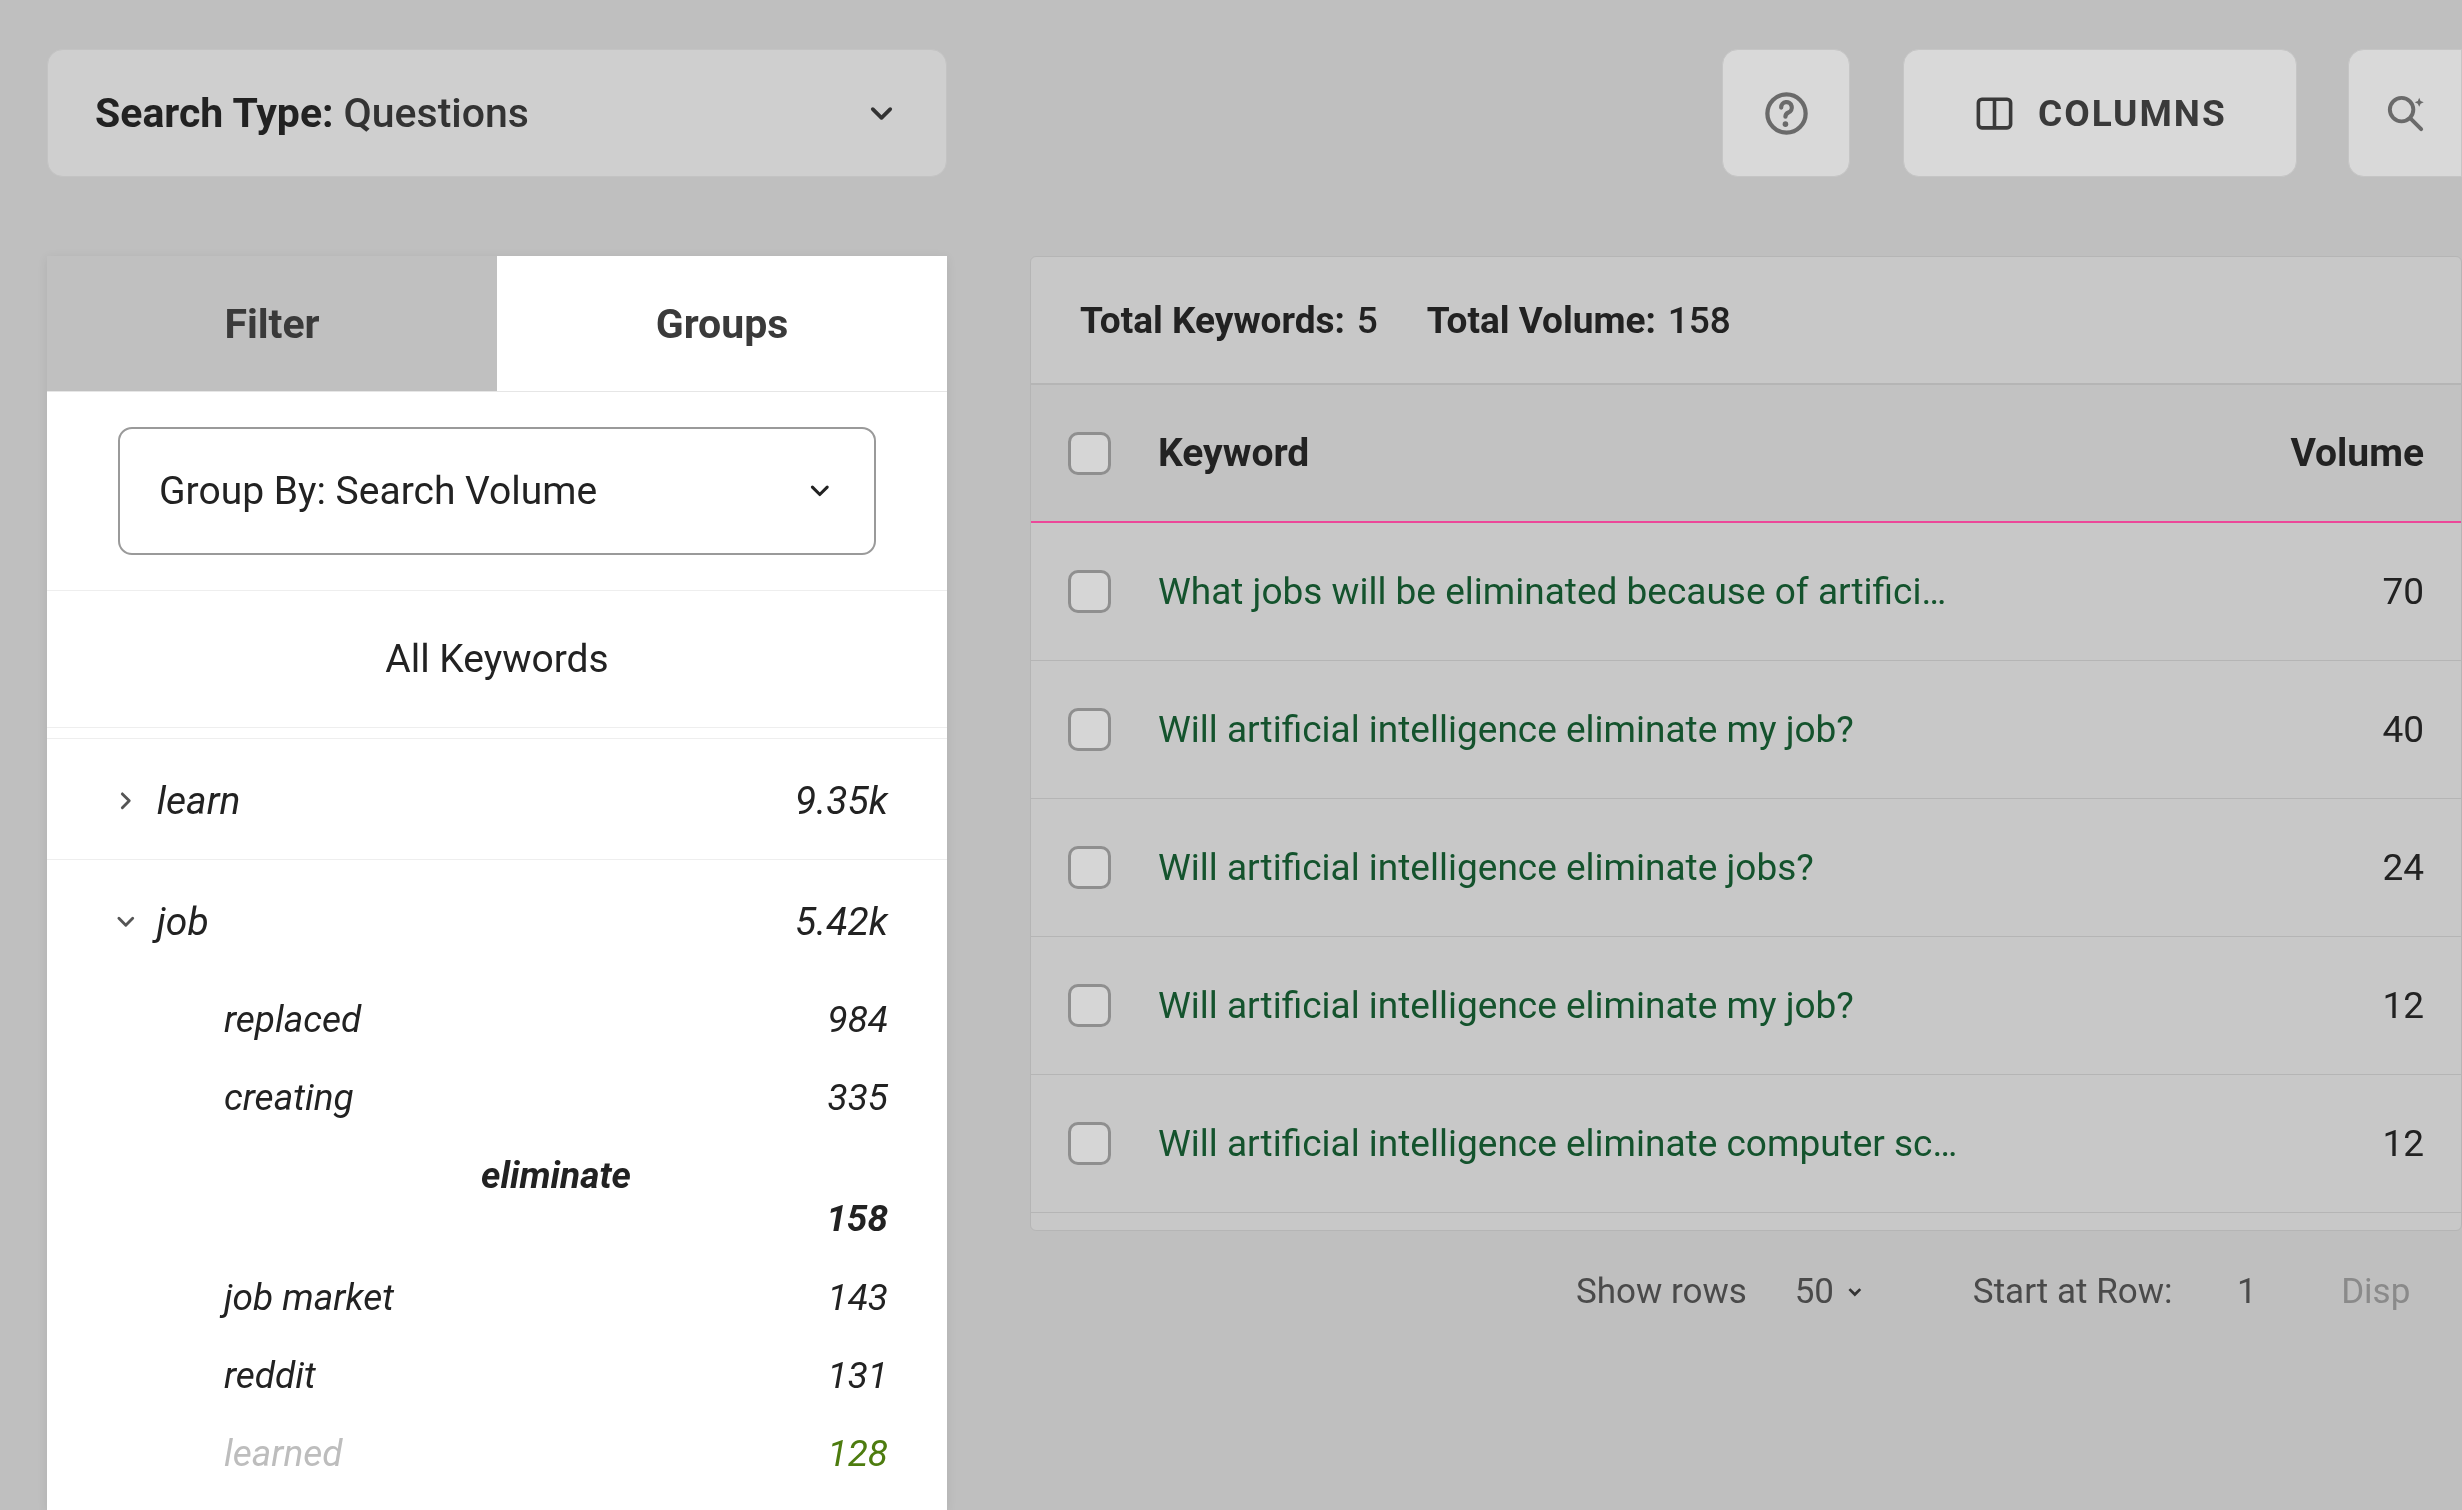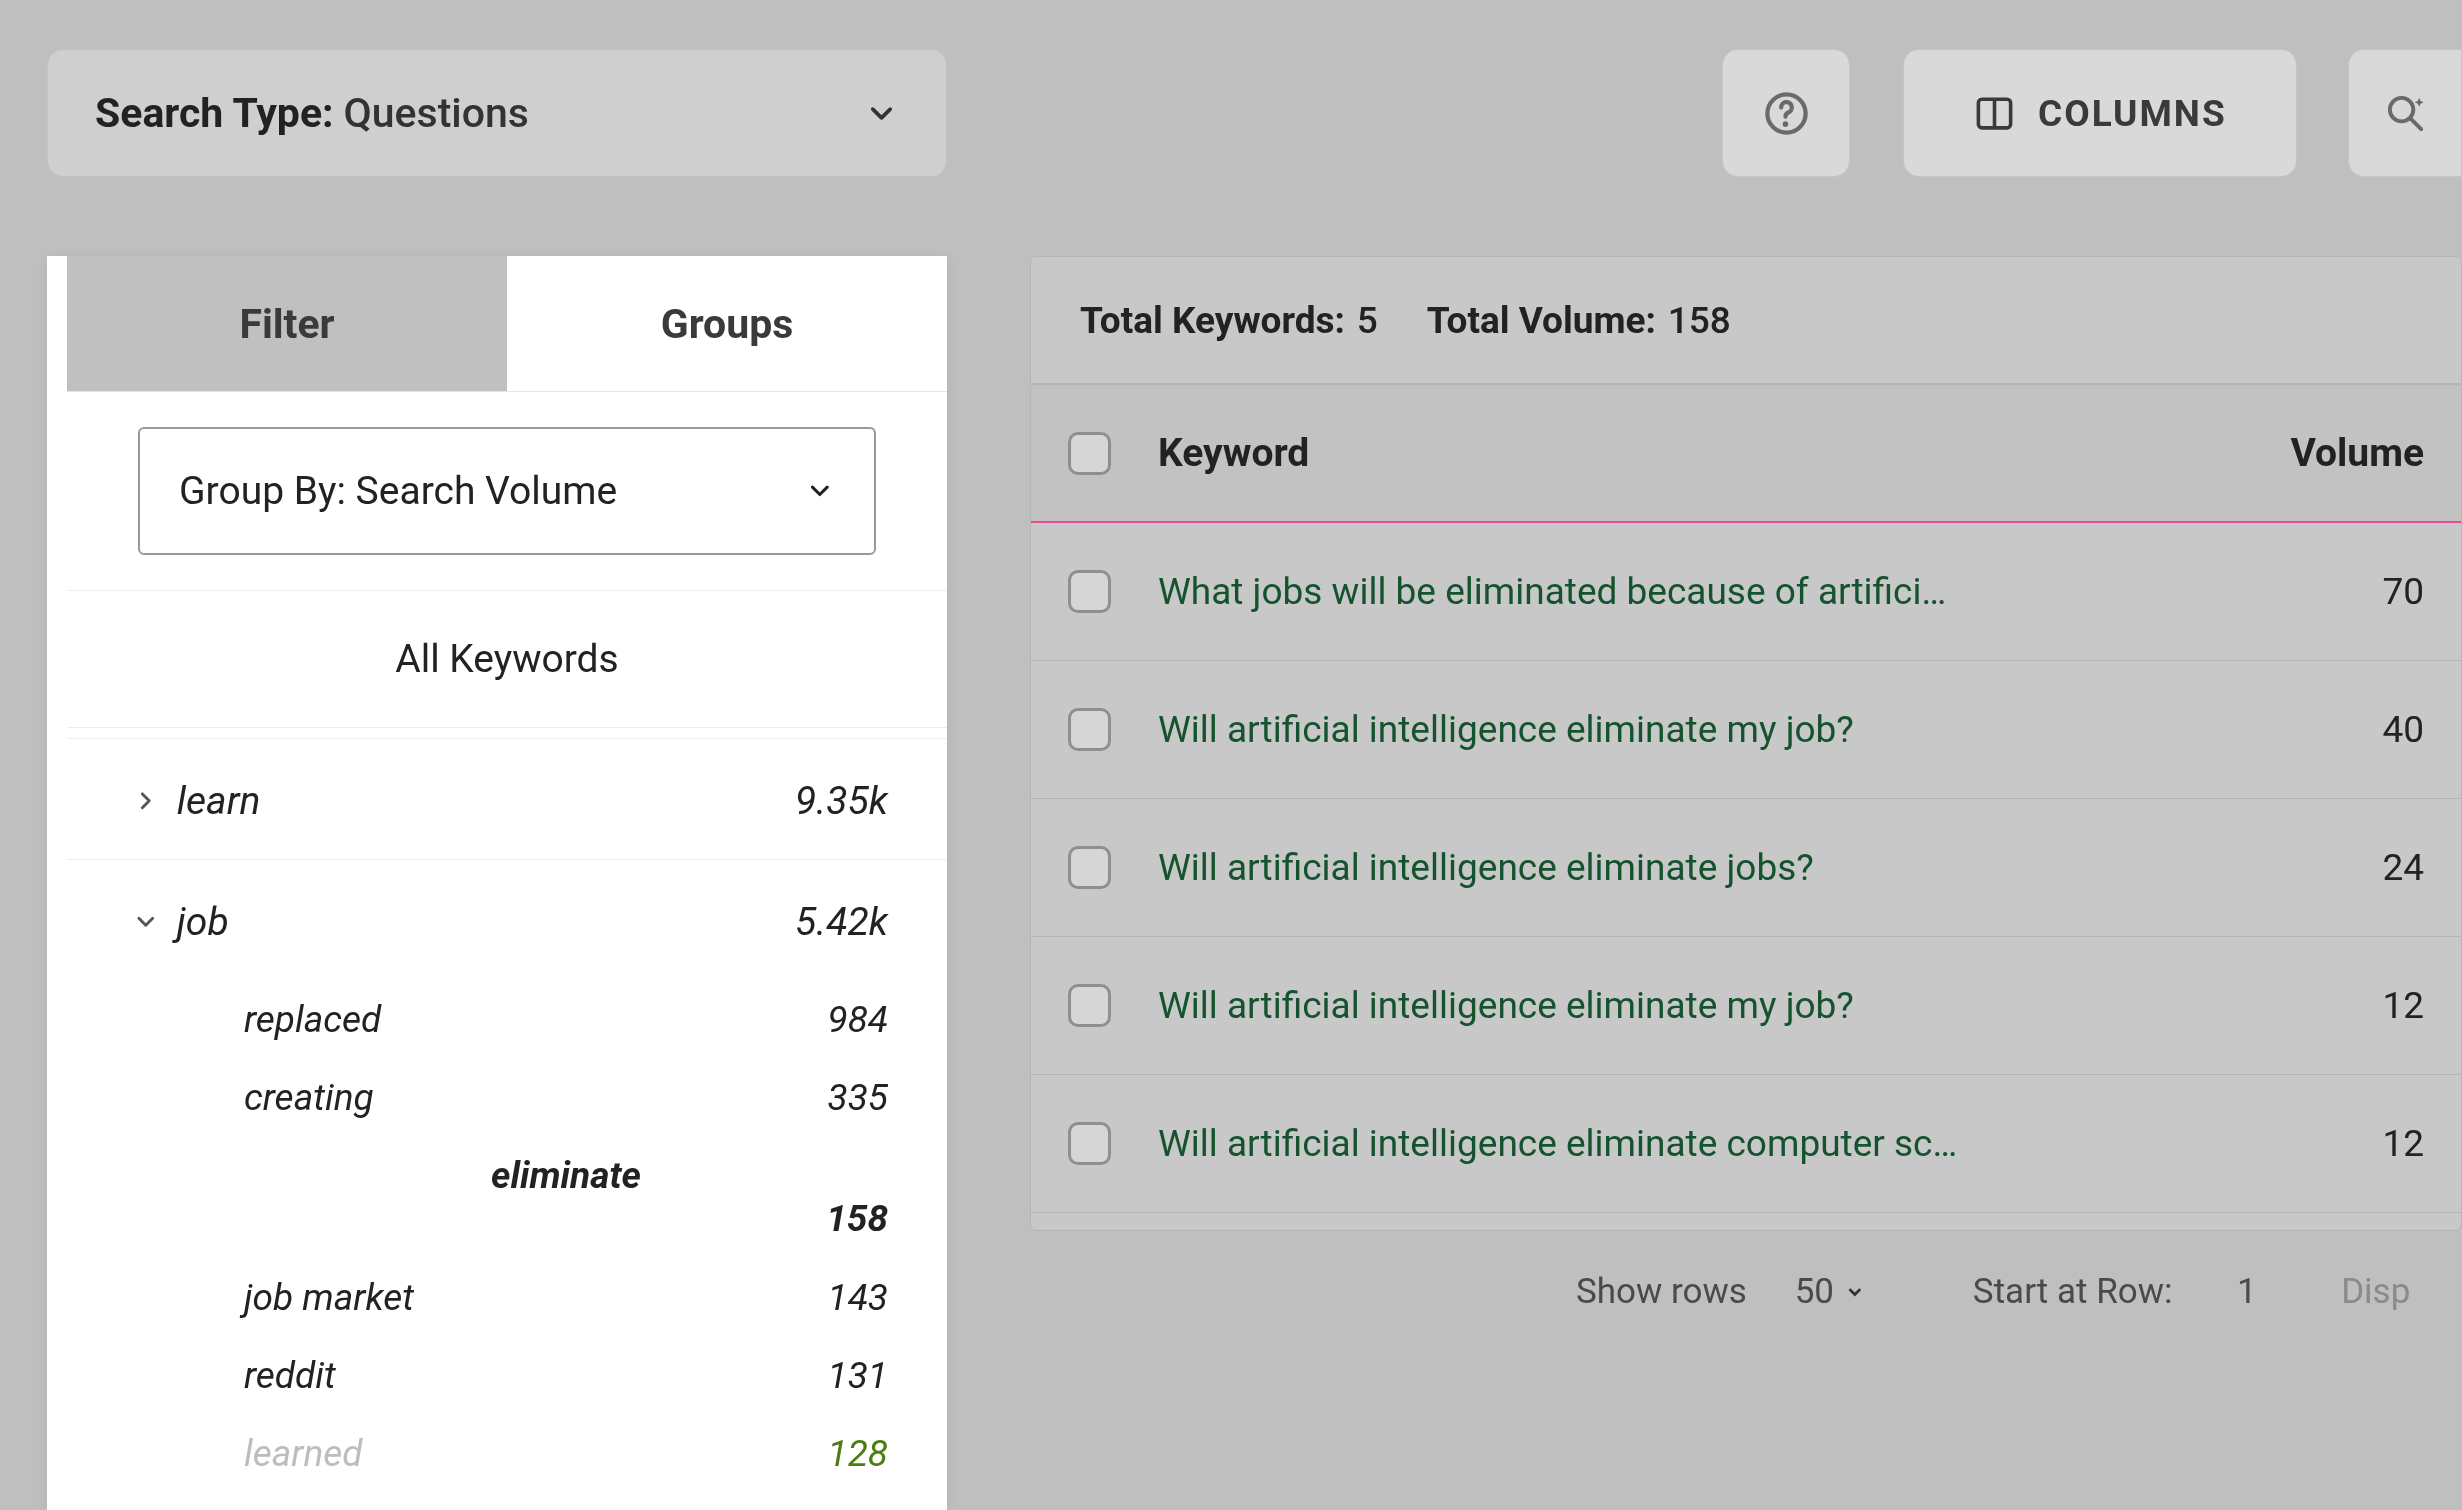--- a/index.html
+++ b/index.html
@@ -64,41 +64,40 @@
 
   
   .left-panel {
     position: absolute;
     left: 47px; top: 256px;
     width: 900px; height: 1254px;
     background: #fff;
     border-radius: 0;
     box-shadow: 0 2px 9.9px rgba(0,0,0,.08);
     overflow: hidden;
-    padding-left: 20px;
   }
   .tabs {
     display: flex;
     height: 136px;
     border-bottom: 1px solid #e6e6e6;
   }
   .tab {
     flex: 1;
     display: flex; align-items:center; justify-content:center;
     font-size: 41px; font-weight:700;
     color:#3a3a3a;
   }
   .tab.inactive { background:#c0c0c0; color:#3a3a3a; }
   .tab.active   { background:#fff; }
 
   .groupby-select {
     margin: 35px 71px;
     height: 128px;
     border: 2px solid #9a9a9a;
-    border-radius: 6px;
+    border-radius: 14px;
     display:flex; align-items:center;
     padding: 0 39px;
     font-size: 39px;
   }
   .groupby-select .chev { margin-left: auto; width:29.6px; height:29.6px;}
 
   .all-kw {
     height: 138px;
     border-top: 1px solid #eee;
     border-bottom: 1px solid #eee;

